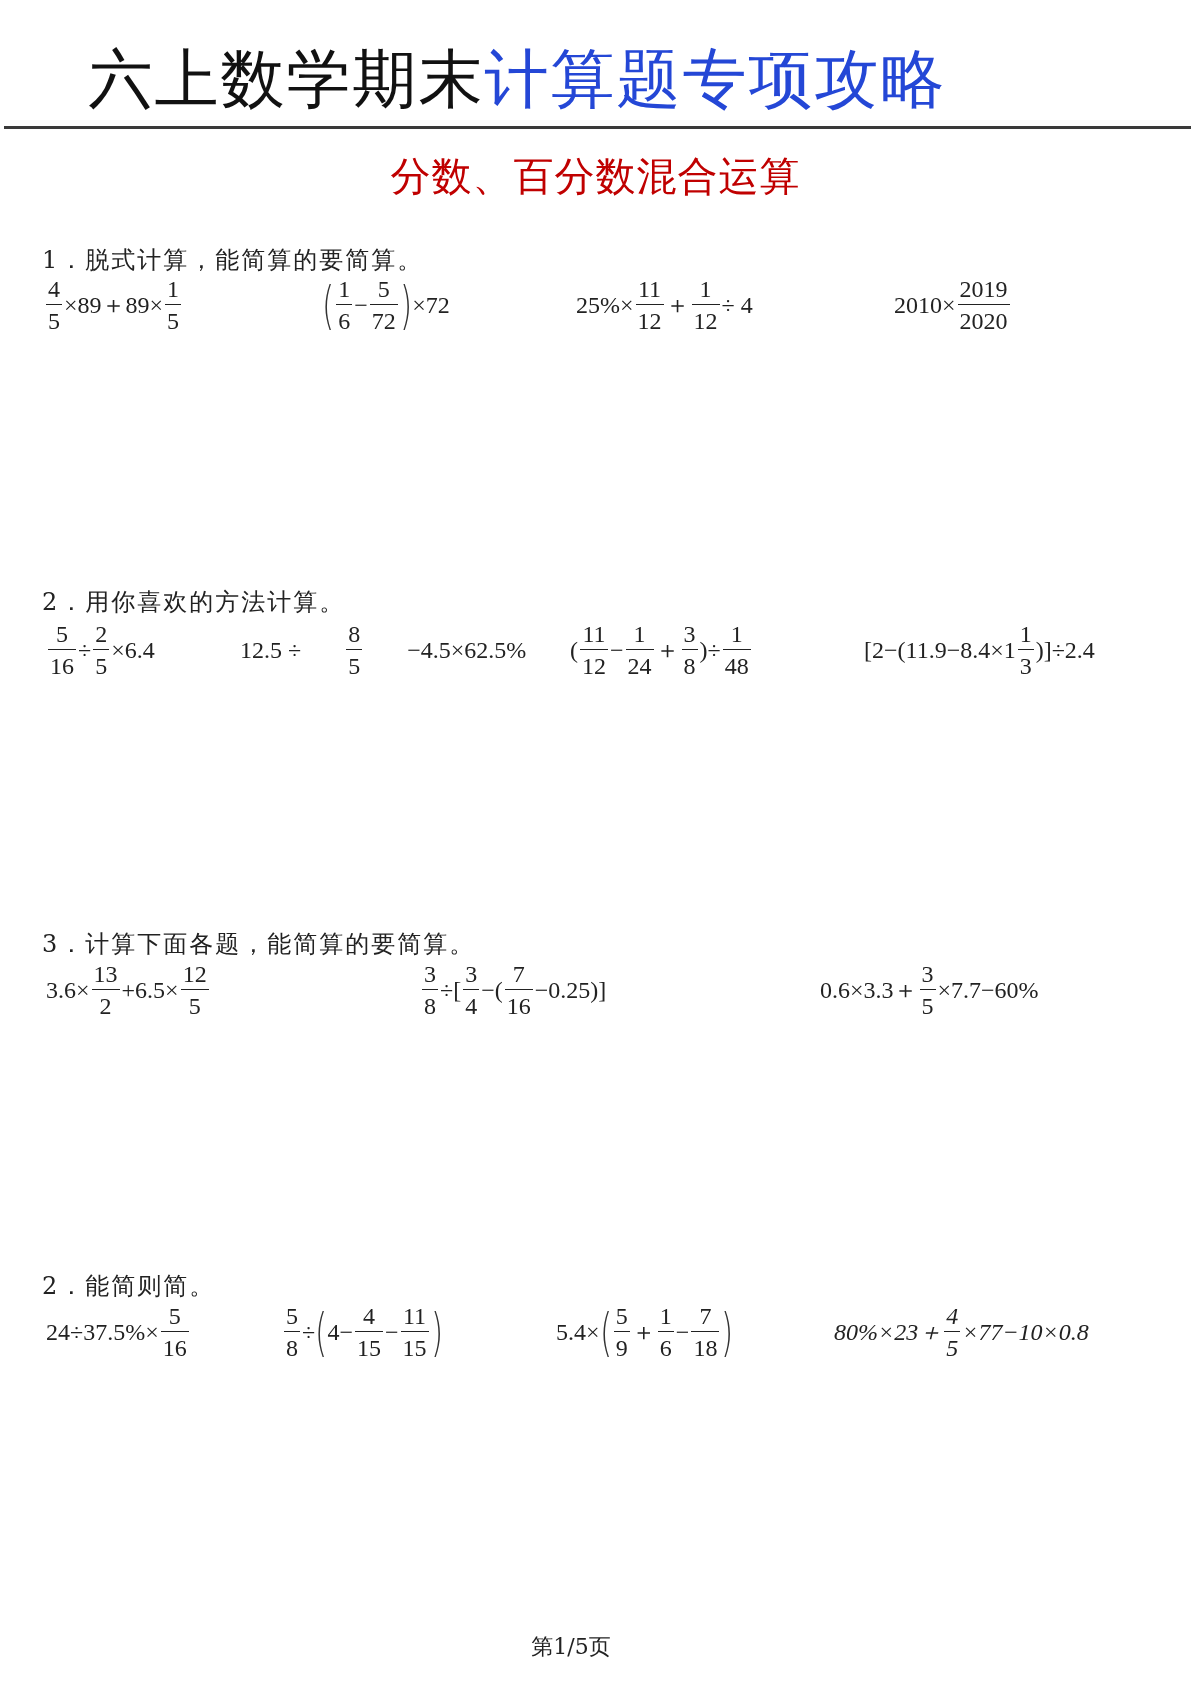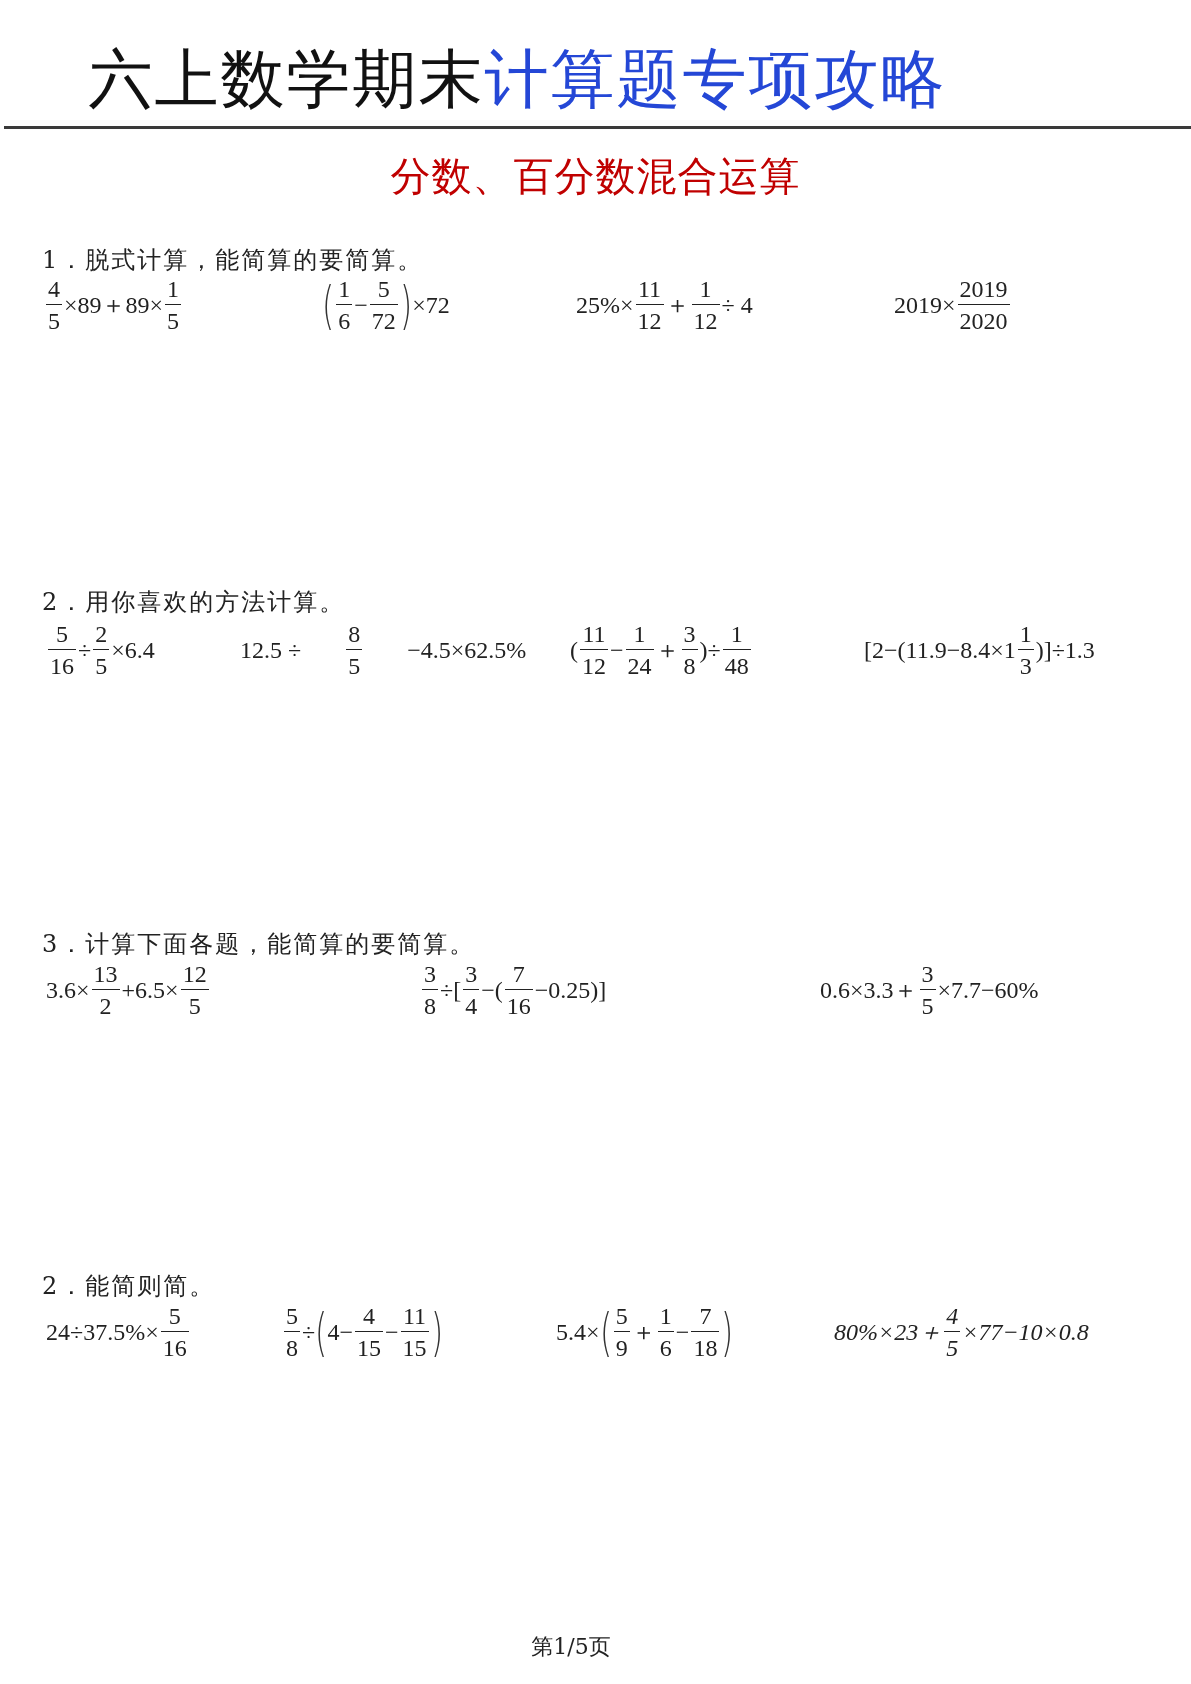--- a/index.html
+++ b/index.html
@@ -78,21 +78,21 @@
       </span>
       <span class="tok">＋</span>
       <span class="frac">
         <span class="num">1</span>
         <span class="bar"></span>
         <span class="den">12</span>
       </span>
       <span class="tok">÷ 4</span>
     </div>
     <div class="expr" style="left: 894px; top: 275px; height: 60px;">
-      <span class="tok">2019×</span>
+      <span class="tok">2010×</span>
       <span class="frac">
         <span class="num">2019</span>
         <span class="bar"></span>
         <span class="den">2020</span>
       </span>
     </div>
     <div class="q-heading" style="top: 586px;">2．用你喜欢的方法计算。</div>
     <div class="expr" style="left: 46px; top: 620px; height: 60px;">
       <span class="frac">
         <span class="num">5</span>
@@ -142,21 +142,21 @@
         <span class="den">48</span>
       </span>
     </div>
     <div class="expr" style="left: 864px; top: 620px; height: 60px;">
       <span class="tok">[2−(11.9−8.4×1</span>
       <span class="frac">
         <span class="num">1</span>
         <span class="bar"></span>
         <span class="den">3</span>
       </span>
-      <span class="tok">)]÷1.3</span>
+      <span class="tok">)]÷2.4</span>
     </div>
     <div class="q-heading" style="top: 928px;">3．计算下面各题，能简算的要简算。</div>
     <div class="expr" style="left: 46px; top: 960px; height: 60px;">
       <span class="tok">3.6×</span>
       <span class="frac">
         <span class="num">13</span>
         <span class="bar"></span>
         <span class="den">2</span>
       </span>
       <span class="tok">+6.5×</span>

